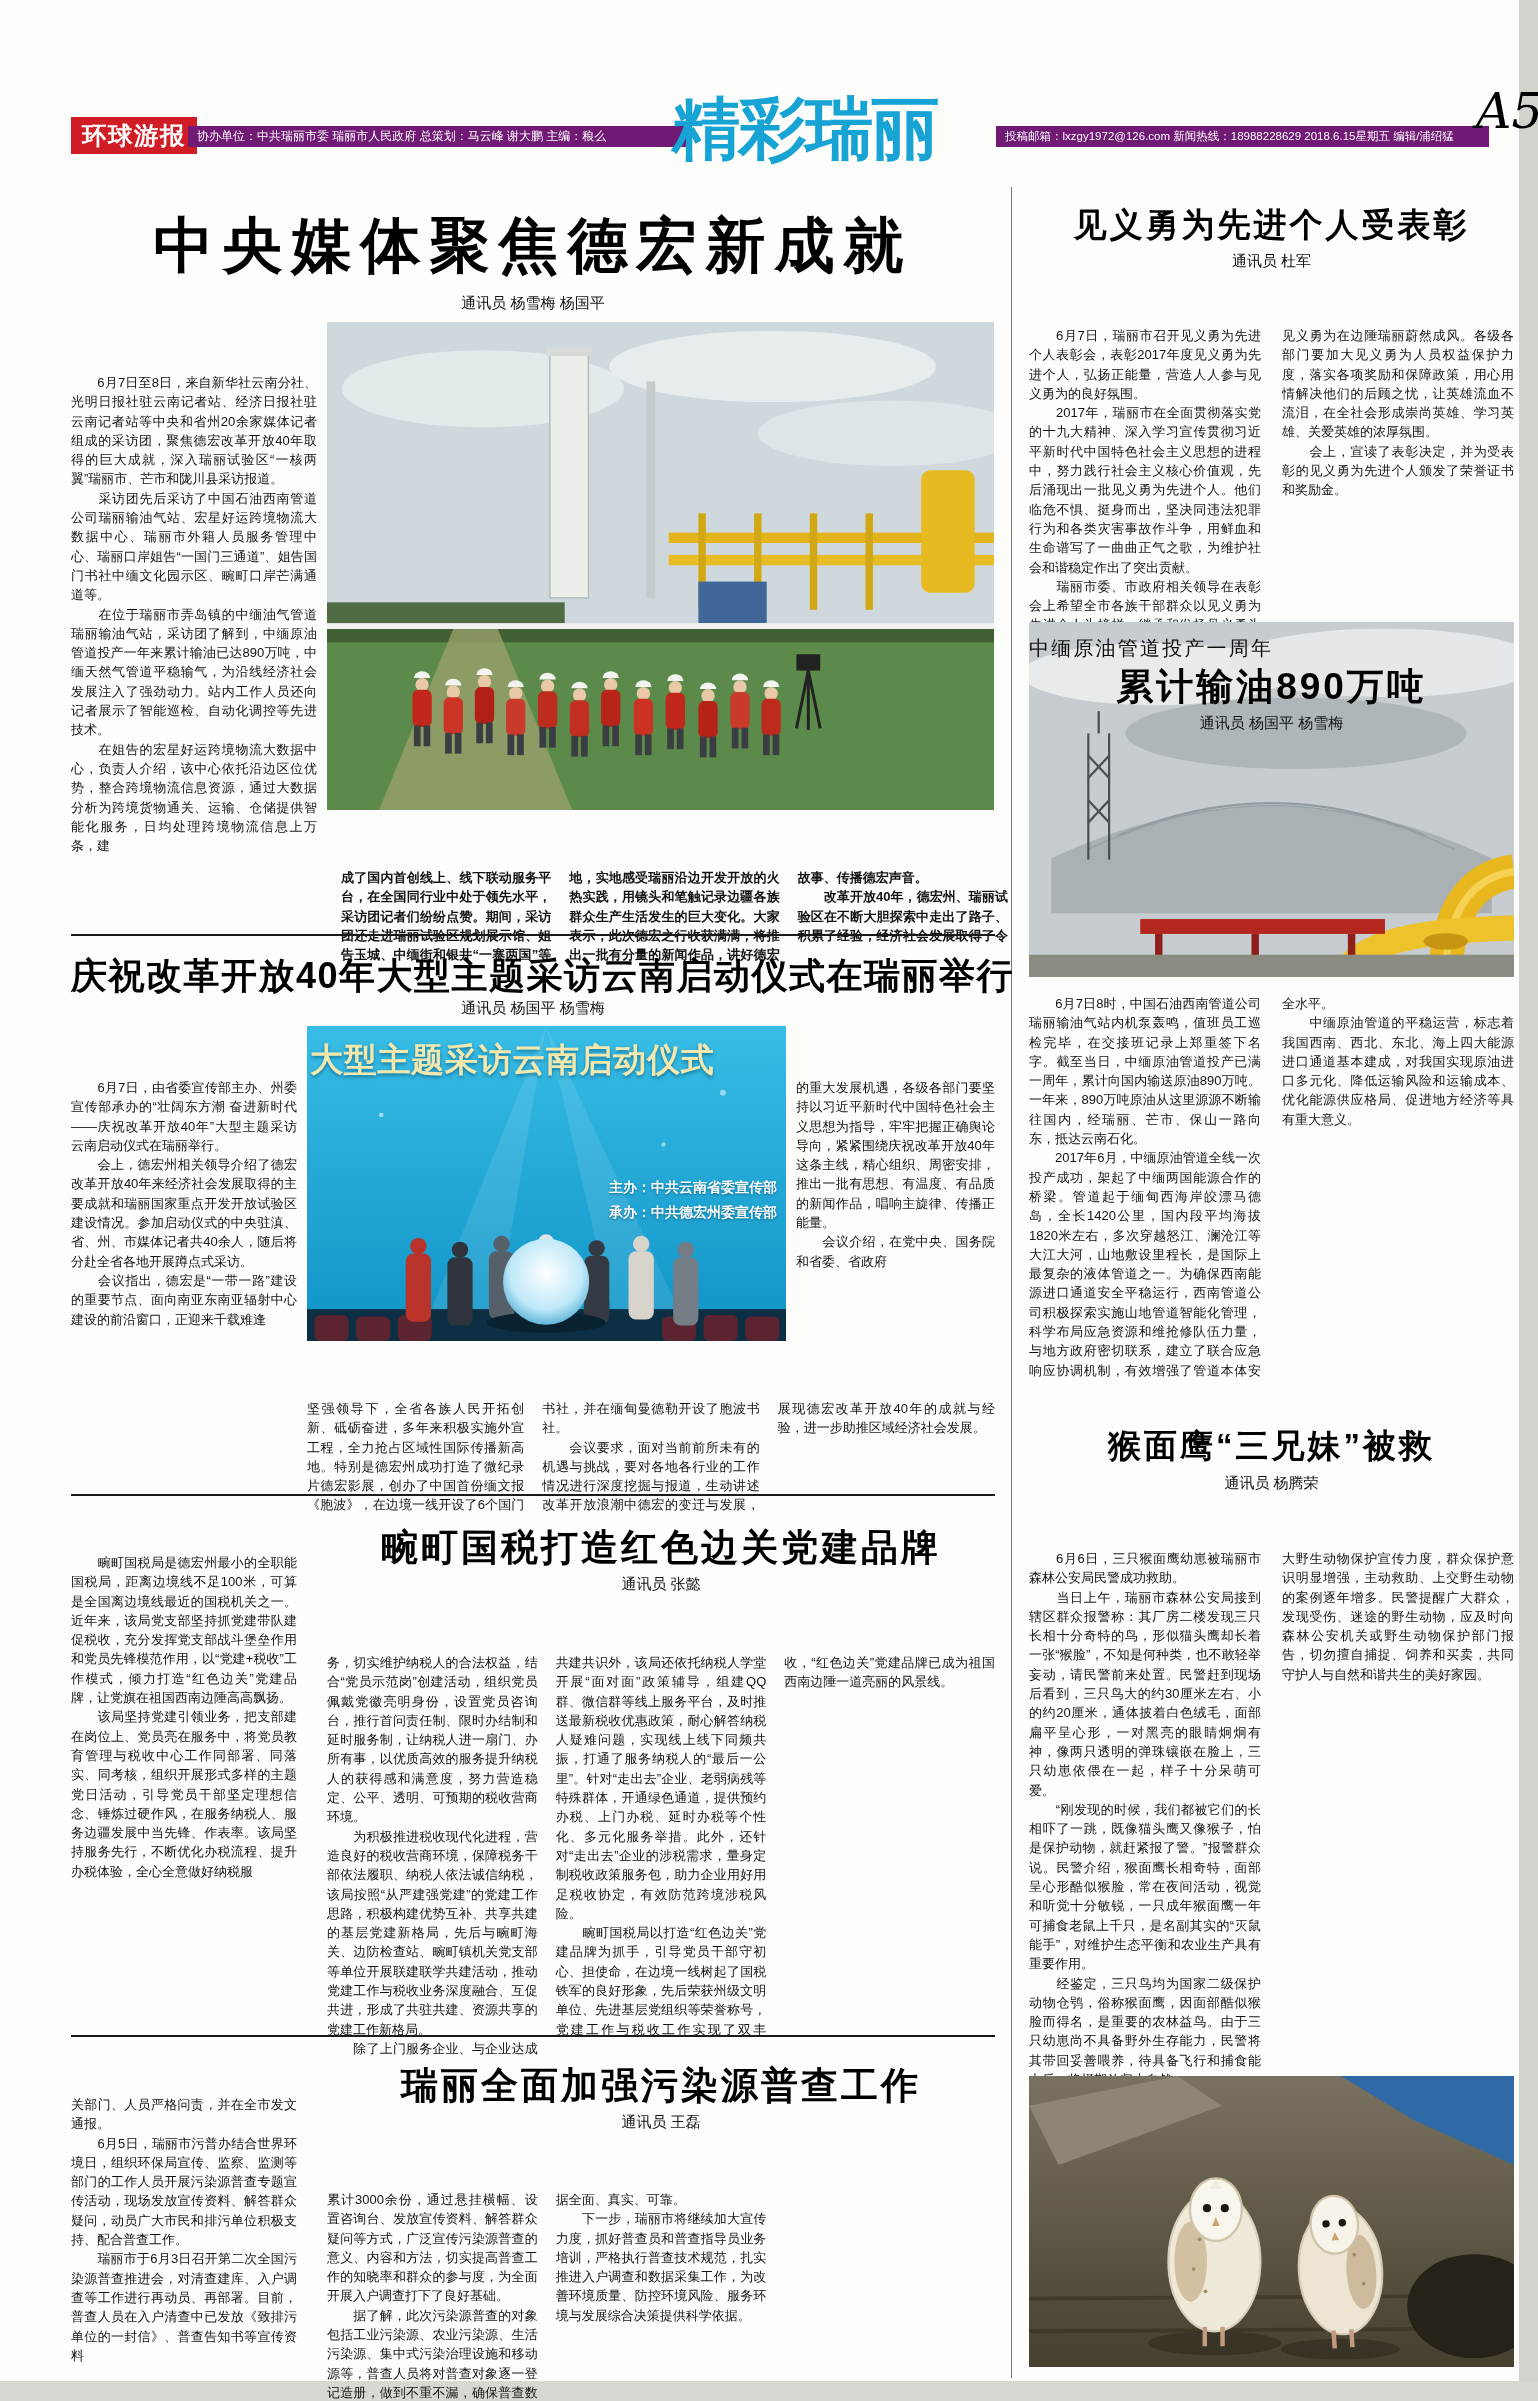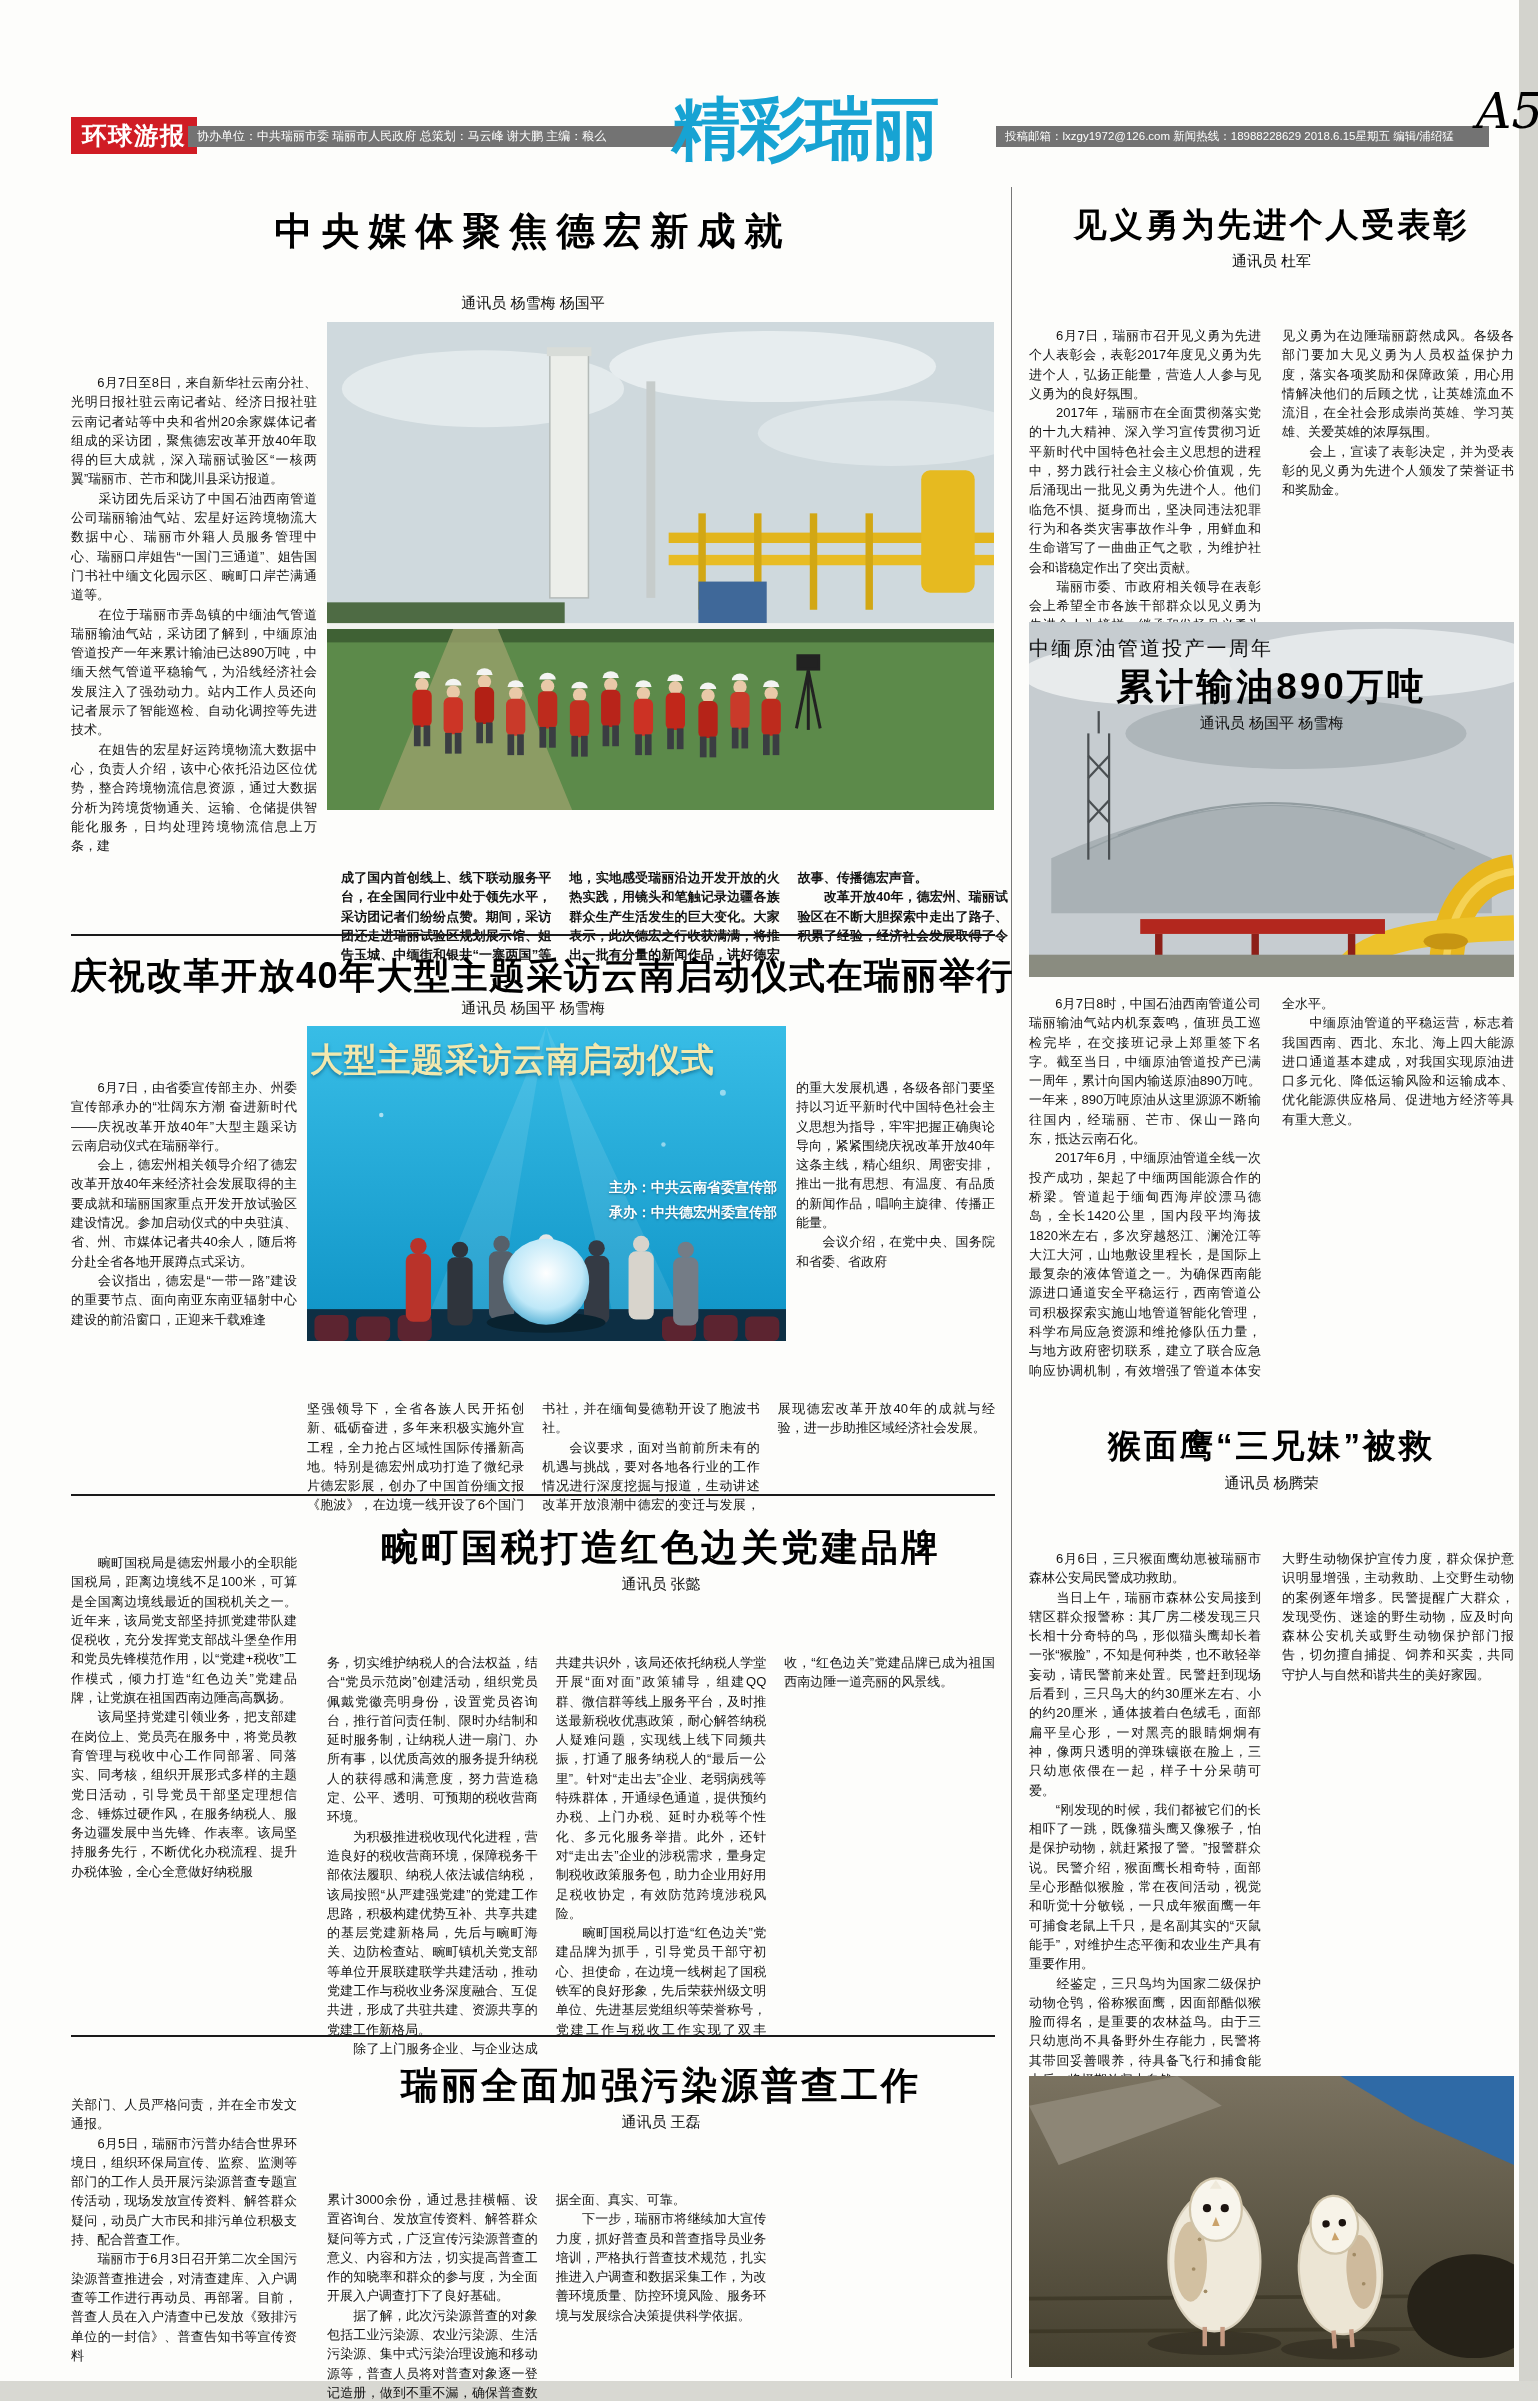--- a/index.html
+++ b/index.html
@@ -3,25 +3,25 @@
 <meta charset="utf-8">
 <style>
   html,body{margin:0;padding:0;background:#9c9c98;}
   .page{position:relative;width:1538px;height:2401px;background:#fdfdfb;
         font-family:"Liberation Sans","DejaVu Sans",sans-serif;color:#101010;overflow:hidden;}
   .abs{position:absolute;}
   .edge-r{position:absolute;right:0;top:0;width:19.3px;height:100%;background:#d3d3cd;}
   .edge-b{position:absolute;left:0;bottom:0;width:100%;height:20px;background:#d8d8d2;}
   .masthead{background:#d01c24;color:#fff;font-weight:900;font-size:24.5px;letter-spacing:1.5px;
             display:flex;align-items:center;justify-content:center;}
-  .bar{background:#737373;color:#fff;font-size:12px;line-height:21px;padding:0 9px;
+  .bar{background:#701a75;color:#fff;font-size:12px;line-height:21px;padding:0 9px;
        white-space:nowrap;overflow:hidden;}
   .section-title{color:#17a3d3;font-weight:700;font-size:68px;line-height:80px;letter-spacing:-1.5px;white-space:nowrap;}
   .pageno{font-family:"DejaVu Serif","Liberation Serif",serif;font-style:italic;font-size:49px;color:#000;}
-  .t-main{font-size:38px;font-weight:900;letter-spacing:9px;text-align:center;color:#000;white-space:nowrap;}
+  .t-main{font-size:60px;font-weight:900;letter-spacing:9px;text-align:center;color:#000;white-space:nowrap;}
   .t-mid{font-size:36px;font-weight:900;letter-spacing:1.5px;text-align:center;color:#000;white-space:nowrap;}
   .t-side{font-size:33px;font-weight:900;letter-spacing:3px;text-align:center;color:#000;white-space:nowrap;}
   .byline{font-size:15px;text-align:center;color:#111;}
   .body-text{font-size:13px;line-height:19.3px;text-align:justify;white-space:pre-wrap;
              color:#121212;overflow:hidden;column-fill:auto;margin-top:48px;}
   .rule{background:#1a1a1a;height:1.5px;}
   .vrule{background:#777;width:0.7px;}
   .photo{overflow:hidden;background:#ccc;}
   .photo svg{display:block;width:100%;height:100%;}
   .banner2{position:absolute;top:12px;left:3px;width:100%;font-size:33px;font-weight:900;

